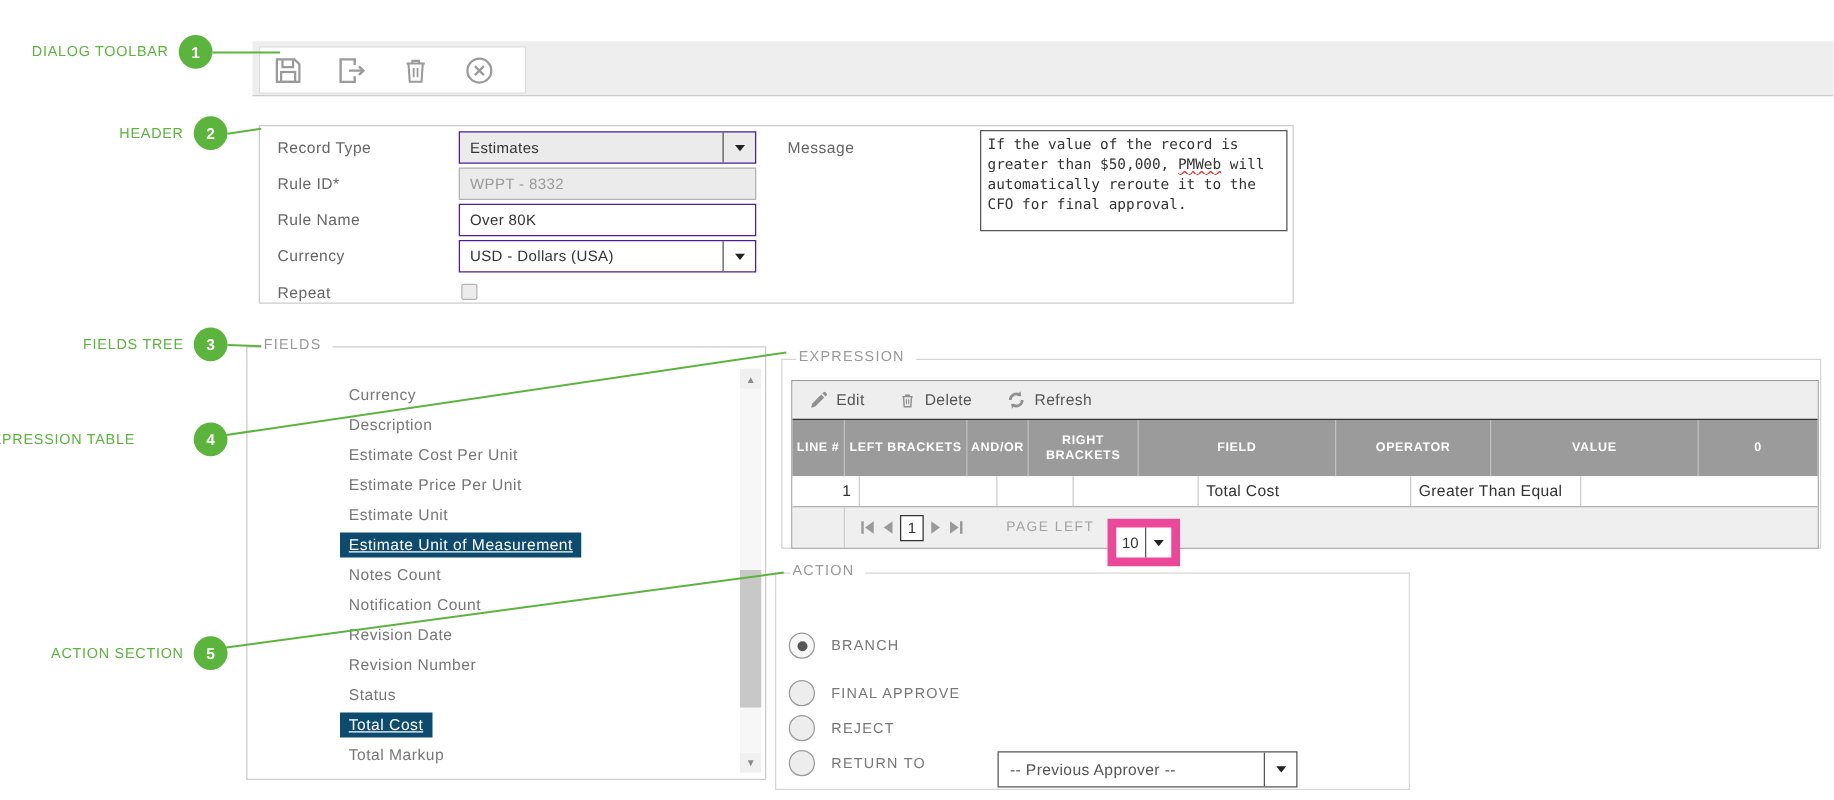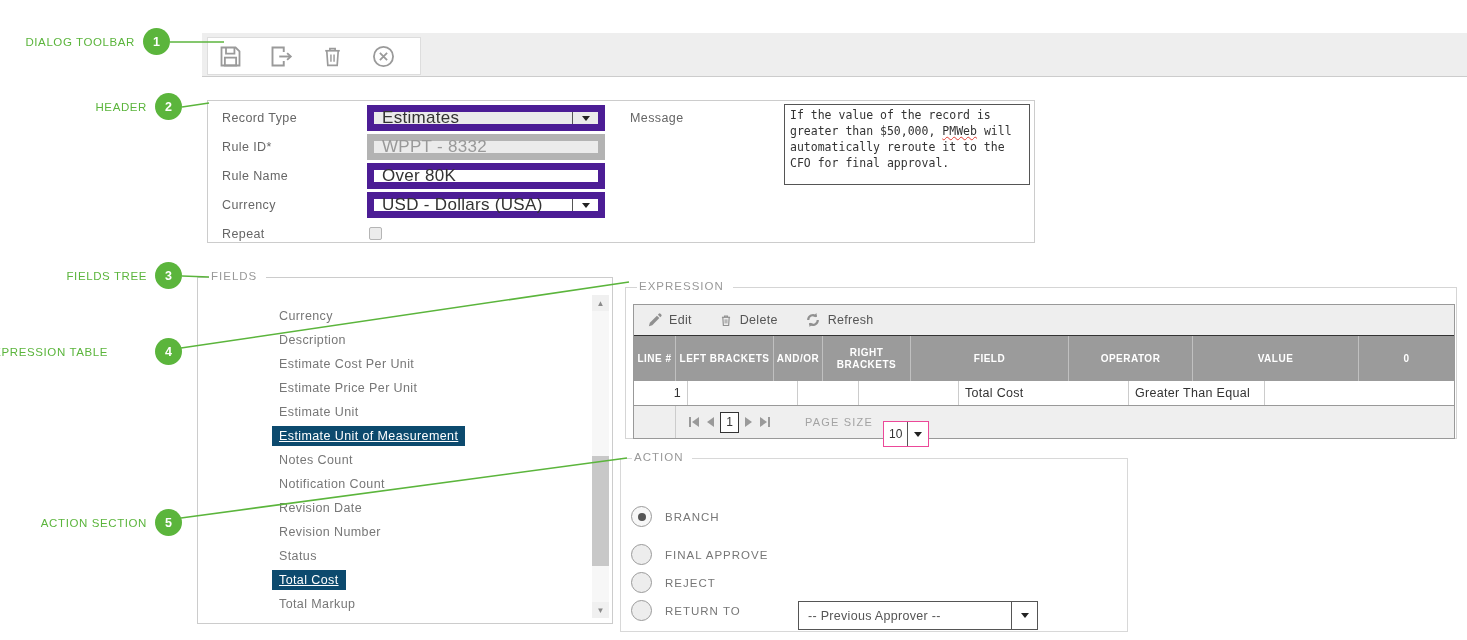--- a/index.html
+++ b/index.html
@@ -24,22 +24,22 @@
   .close-x{color:#fff;font-size:17px;font-weight:bold;line-height:14px;}
 
   .dlg-toolbar{left:202px;top:33px;width:1265px;height:44px;background:#eeeeee;border-bottom:1px solid #cccccc;}
   .icon-box{position:absolute;left:5px;top:4px;width:203px;height:36px;background:#fff;border:1px solid #ddd;
             display:flex;align-items:center;gap:24px;padding-left:9px;}
   .tool-btn{width:27px;height:27px;display:flex;align-items:center;justify-content:center;}
 
   
   .hdr-box{left:207px;top:100px;width:828px;height:143px;border:1px solid #ccc;background:#fff;}
   .form-label{font-size:12.5px;color:#666;letter-spacing:.4px;white-space:nowrap;}
-  .inp{height:26px;border:7px solid #4c1d95;background:#fff;display:flex;align-items:center;
-       font-size:17px;color:#333;letter-spacing:.3px;}
+  .inp{height:26px;border:1px solid #4c1d95;background:#fff;display:flex;align-items:center;
+       font-size:12px;color:#333;letter-spacing:.3px;}
   .inp .val{padding:0 8px;white-space:nowrap;overflow:hidden;flex:1;}
   .inp.gray{background:#ebebeb;}
   .inp.readonly{border-color:#b3b3b3;background:#ebebeb;color:#999;}
   .dd-btn{width:25px;align-self:stretch;border-left:1px solid #555;display:flex;align-items:center;justify-content:center;flex:0 0 25px;}
   .dd-tri{width:0;height:0;border-left:4px solid transparent;border-right:4px solid transparent;border-top:5px solid #222;}
   .checkbox{width:13px;height:13px;border:1px solid #b5b5b5;background:#ececec;border-radius:2px;}
   .msg-area{border:1px solid #555;background:#fff;font-family:"DejaVu Sans Mono","Liberation Mono",monospace;
             font-size:11.5px;line-height:16px;color:#333;padding:2px 5px;overflow:hidden;}
   .squiggle{text-decoration:underline;text-decoration-style:wavy;text-decoration-color:#e03c31;text-decoration-thickness:1px;}
 
@@ -73,21 +73,21 @@
   .gc.num{justify-content:flex-end;}
   .c0{width:41px;flex:0 0 41px;} .c1{width:97px;flex:0 0 97px;} .c2{width:48px;flex:0 0 48px;}
   .c3{width:87px;flex:0 0 87px;} .c4{width:157px;flex:0 0 157px;} .c5{width:123px;flex:0 0 123px;}
   .c6{width:165px;flex:0 0 165px;} .c7{flex:1;}
   .grid-pager{height:32px;background:#efefef;display:flex;align-items:center;position:relative;}
   .pager-sep{position:absolute;left:41px;top:0;bottom:0;width:1px;background:#ccc;}
   .pg-ic{display:flex;align-items:center;justify-content:center;width:16px;height:16px;}
   .page-box{width:17px;height:19px;background:#fff;border:1px solid #333;display:flex;align-items:center;
             justify-content:center;font-size:12px;color:#333;}
   .ps-label{font-size:11px;color:#a3a3a3;letter-spacing:1.2px;margin-left:32px;}
-  .ps-select{margin-left:10px;height:24px;border:1px solid #ec4899;background:#fff;display:flex;align-items:center;margin-top:24px;}
+  .ps-select{margin-left:10px;height:24px;border:7px solid #ec4899;background:#fff;display:flex;align-items:center;margin-top:24px;}
   .ps-select .val{padding:0 5px;font-size:12px;color:#333;}
   .ps-select .dd-btn{width:20px;flex:0 0 20px;}
 
   
   .radio-row{position:absolute;left:10px;height:19px;display:flex;align-items:center;gap:13px;}
   .radio{width:19px;height:19px;border-radius:50%;border:1.5px solid #9a9a9a;background:#ededed;
          display:flex;align-items:center;justify-content:center;flex:0 0 19px;}
   .radio.checked{background:#f7f7f7;}
   .radio.checked::after{content:"";width:8px;height:8px;border-radius:50%;background:#555;}
   .radio-label{font-size:11.5px;color:#777;letter-spacing:1px;white-space:nowrap;}
@@ -296,21 +296,21 @@
           <svg width="14" height="14" viewBox="0 0 14 14">
               <path d="M3 2l7 5-7 5z" fill="#9a9a9a"></path>
             </svg>
         </span>
         <span class="pg-ic">
           <svg width="14" height="14" viewBox="0 0 14 14">
               <path d="M11 2v10" stroke="#9a9a9a" stroke-width="2"></path>
               <path d="M2 2l7 5-7 5z" fill="#9a9a9a"></path>
             </svg>
         </span>
-        <span class="ps-label">PAGE SIZE</span>
+        <span class="ps-label">PAGE LEFT</span>
         <span class="ps-select">
           <span class="val">10</span>
           <span class="dd-btn">
               <span class="dd-tri"></span>
             </span>
         </span>
       </div>
     </div>
   </div>
 

